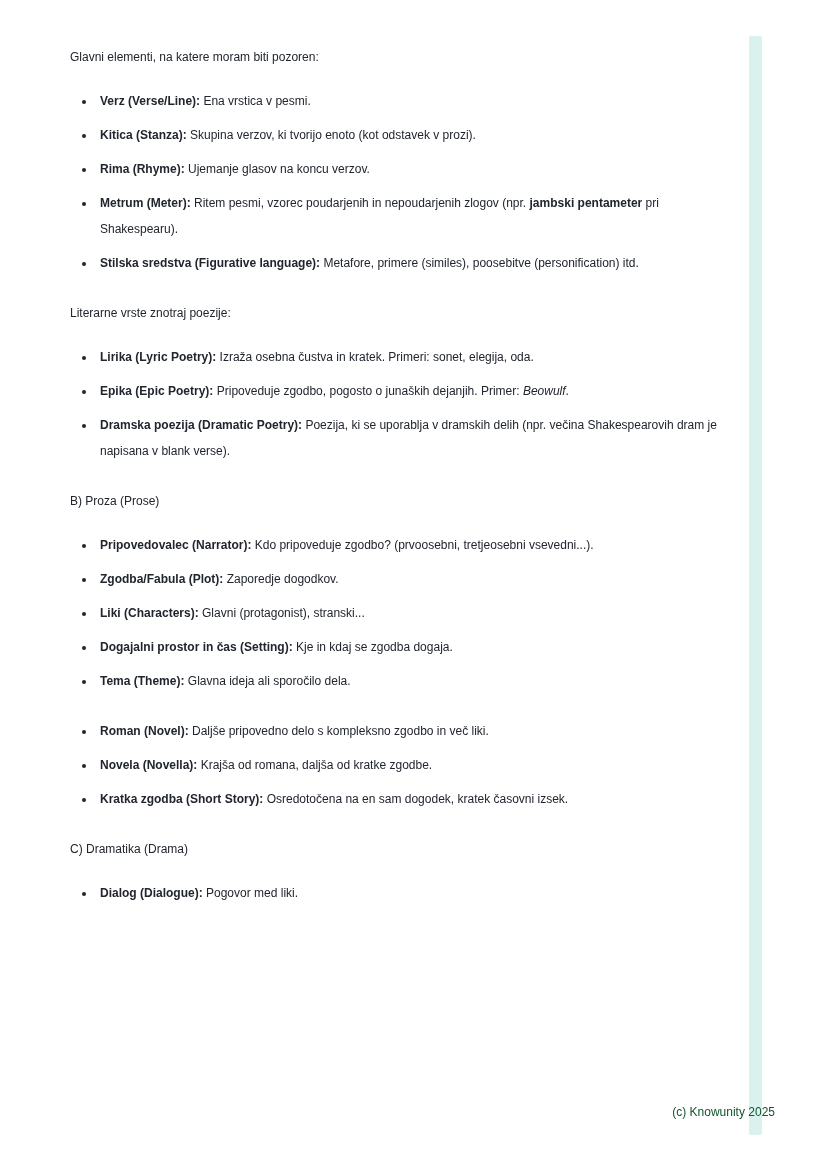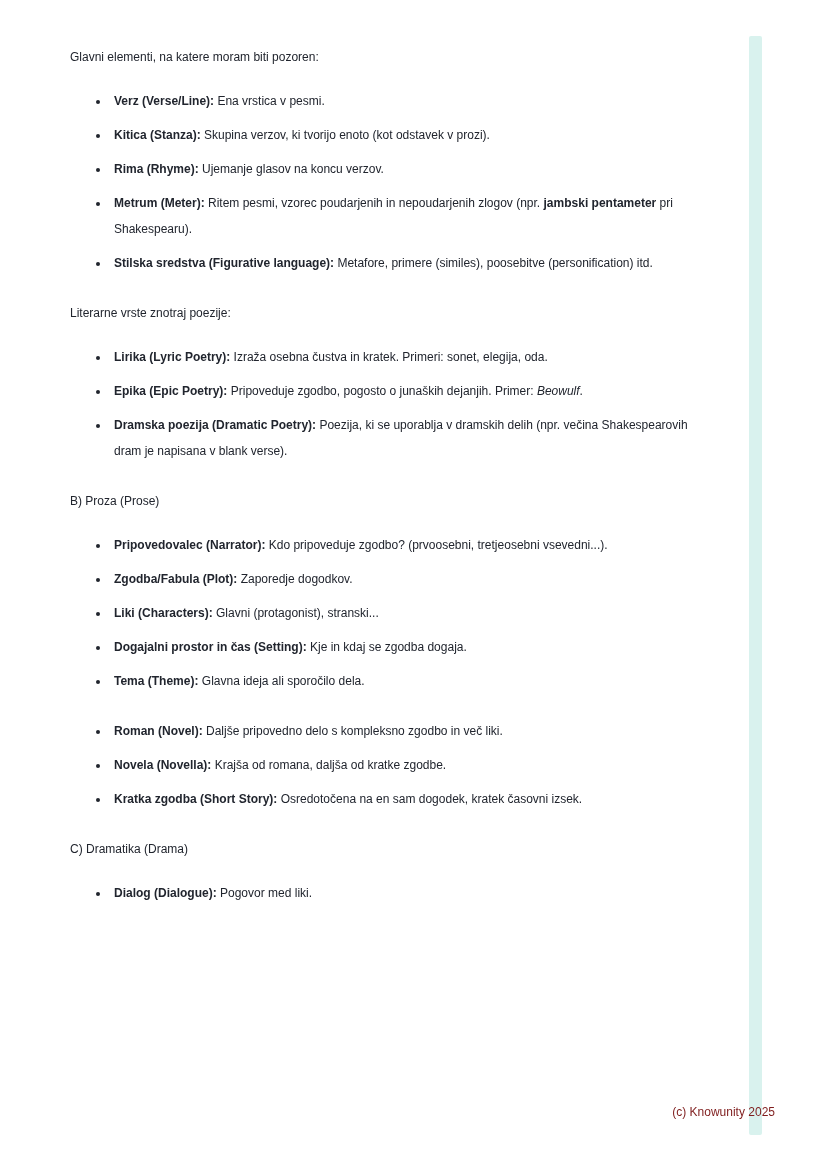--- a/index.html
+++ b/index.html
@@ -35,35 +35,35 @@
     line-height: 26px;
     z-index: 1;
   }
   .content p { margin: 18px 0; }
   .content p:first-child { margin-top: 0; }
   .content ul {
     margin: 18px 0 24px 0;
     padding-left: 26px;
   }
   .content li {
-    margin: 8px 14px;
+    margin: 8px 0;
     padding-left: 4px;
   }
   .b { font-weight: bold; }
   .i { font-style: italic; }
   .heading {
     font-weight: normal;
     margin: 28px 0 18px 0;
   }
   .footer {
     position: absolute;
     right: 53px;
     bottom: 52px;
     font-size: 12px;
-    color: #7f1d1d;
+    color: #14532d;
     z-index: 2;
   }
 </style>
 </head>
 <body>
 
 <div class="page">
   <div class="accent-bar" style="background: rgb(217, 242, 238);"></div>
 
   <div class="content">

